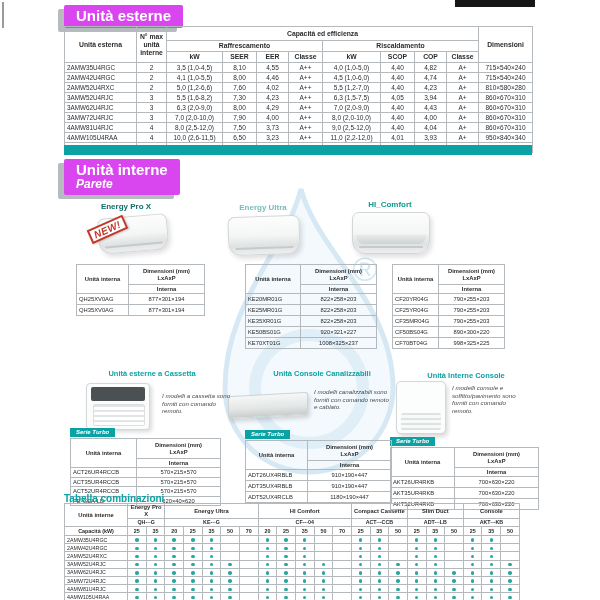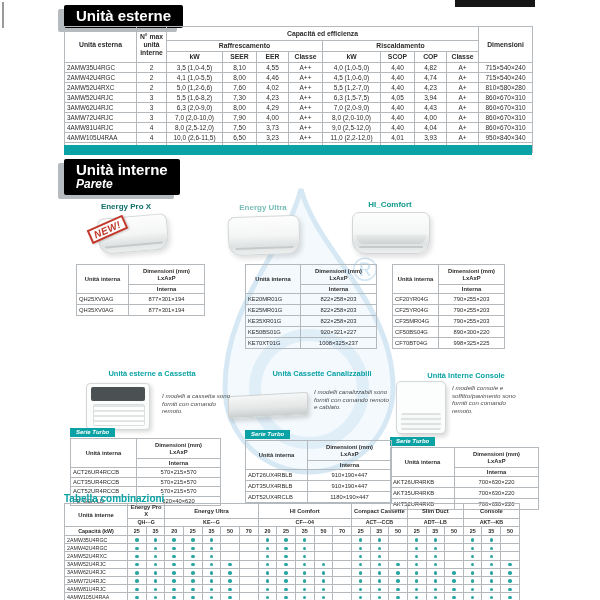--- a/index.html
+++ b/index.html
@@ -11,21 +11,21 @@
     -webkit-font-smoothing:antialiased;
   }
   .abs{position:absolute;}
 
   
   .top-dark-strip{left:455px;top:0;width:80px;height:7px;background:#161616;}
   .left-tick{left:2px;top:2px;width:2px;height:26px;background:#9a9a9a;}
 
   
   .badge{
-    background:#000000;color:#fff;font-weight:bold;
+    background:#d946ef;color:#fff;font-weight:bold;
     padding:3px 12px 4px 12px;border-radius:2px;
     box-shadow:-6px 4px 0 rgba(120,132,137,.55);
   }
   .badge .line1{font-size:15px;line-height:16px;display:block;}
   .badge .line2{font-size:12px;line-height:13px;display:block;font-style:italic;font-weight:bold;}
 
   
   .watermark{left:213px;top:183px;width:192px;height:305px;opacity:.5;pointer-events:none;}
 
   
@@ -435,21 +435,21 @@
         <td>890×300×220</td>
       </tr>
       <tr>
         <td class="code-col">CF70BT04G</td>
         <td>998×325×225</td>
       </tr>
     </tbody>
 </table>
 
 <div class="abs section-title st-cassetta">Unità esterne a Cassetta</div>
-<div class="abs section-title st-canal">Unità Cassette Canalizzabili</div>
+<div class="abs section-title st-canal">Unità Console Canalizzabili</div>
 <div class="abs section-title st-console">Unità Interne Console</div>
 
 <div class="abs cassette-unit">
   <div class="slab"></div>
   <div class="vents"></div>
 </div>
 <div class="abs duct-unit"></div>
 <div class="abs console-unit">
   <div class="grille"></div>
 </div>

